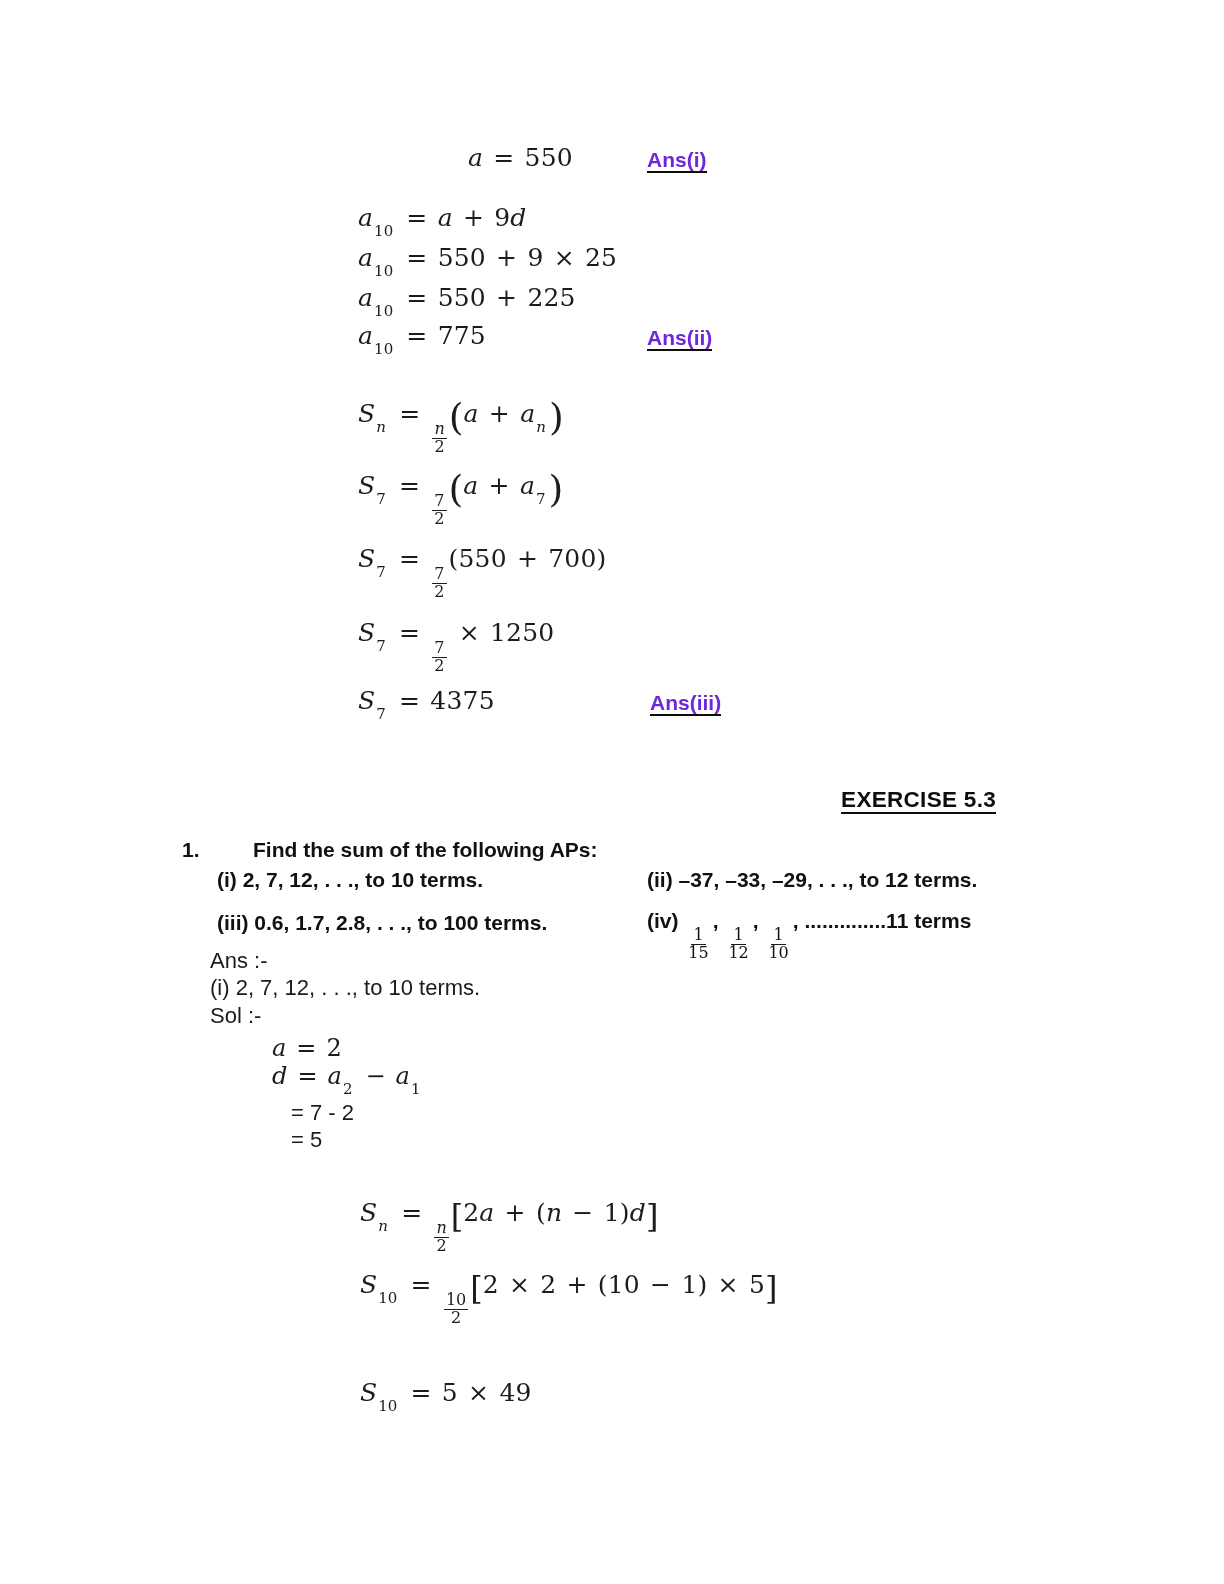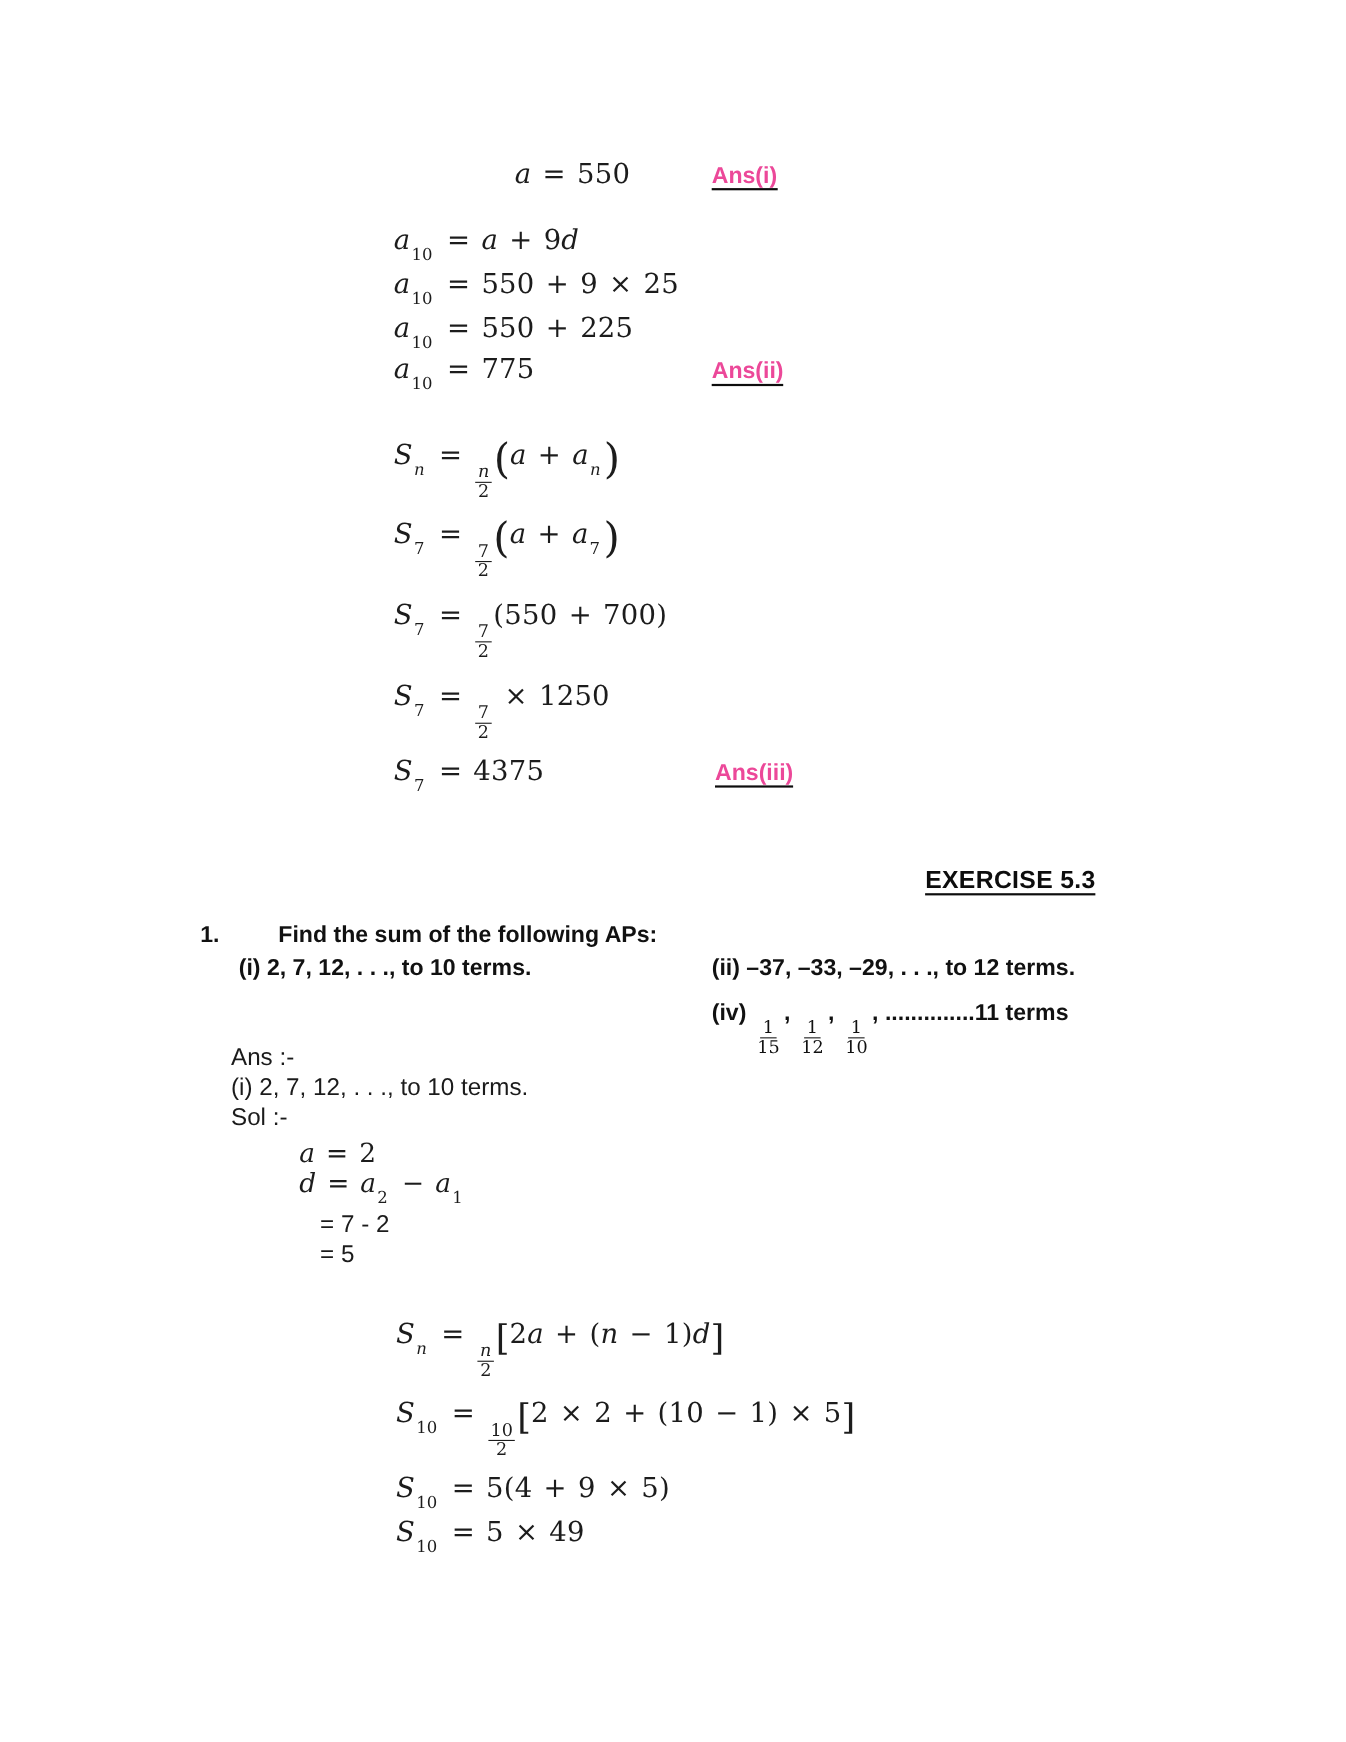--- a/index.html
+++ b/index.html
@@ -40,21 +40,21 @@
     position:absolute;
     font-family:"Liberation Sans",sans-serif;
     font-size:21px;line-height:26px;font-weight:bold;
     color:#111111;white-space:nowrap;
   }
   .t.reg{font-weight:normal;font-size:22px;line-height:27px;color:#1b1b1b;}
   .ans{
     position:absolute;
     font-family:"Liberation Sans",sans-serif;
     font-size:21px;line-height:26px;font-weight:bold;
-    color:#ec4899;white-space:nowrap;
+    color:#6d28d9;white-space:nowrap;
   }
   .ans .u,.heading .u{border-bottom:2.5px solid #0d0d0d;padding-bottom:0px;}
   .heading{
     position:absolute;left:0;right:0;text-align:right;
     font-family:"Liberation Sans",sans-serif;
     font-size:22.5px;line-height:27px;font-weight:bold;
     color:#0d0d0d;letter-spacing:0.3px;
   }
 </style>
 </head>
@@ -89,20 +89,21 @@
       </span><span class="mr"> × 1250</span></div>
   <div class="m" style="left:358px;top:686px;"><span class="mi">S</span><span class="msub">7</span><span class="mr"> = 4375</span></div>
   <div class="ans" style="left:650px;top:690px;"><span class="u">Ans(iii)</span></div>
 
   <div class="heading" style="top:786px;"><span class="u">EXERCISE 5.3</span></div>
 
   <div class="t" style="left:182px;top:837px;">1.</div>
   <div class="t" style="left:217px;top:837px;margin-left:36px;">Find the sum of the following APs:</div>
   <div class="t" style="left:217px;top:867px;">(i) 2, 7, 12, . . ., to 10 terms.</div>
   <div class="t" style="left:647px;top:867px;">(ii) –37, –33, –29, . . ., to 12 terms.</div>
+  <div class="t" style="left:217px;top:910px;">(iii) 0.6, 1.7, 2.8, . . ., to 100 terms.</div>
   <div class="t" style="left:647px;top:908px;"><span class="mtxt">(iv) </span><span class="frac">
         <span class="fn">1</span>
         <span class="fd">15</span>
       </span><span class="mtxt">, </span><span class="frac">
         <span class="fn">1</span>
         <span class="fd">12</span>
       </span><span class="mtxt">, </span><span class="frac">
         <span class="fn">1</span>
         <span class="fd">10</span>
       </span><span class="mtxt">, ..............11 terms</span></div>
@@ -117,16 +118,15 @@
   <div class="t reg" style="left:291px;top:1126px;">= 5</div>
 
   <div class="m" style="left:360px;top:1198px;"><span class="mi">S</span><span class="msub it">n</span><span class="mr"> = </span><span class="frac">
         <span class="fn it">n</span>
         <span class="fd">2</span>
       </span><span class="mbr">[</span><span class="mr">2</span><span class="mi">a</span><span class="mr"> + (</span><span class="mi">n</span><span class="mr"> − 1)</span><span class="mi">d</span><span class="mbr">]</span></div>
   <div class="m" style="left:360px;top:1270px;"><span class="mi">S</span><span class="msub">10</span><span class="mr"> = </span><span class="frac">
         <span class="fn">10</span>
         <span class="fd">2</span>
       </span><span class="mbr">[</span><span class="mr">2 × 2 + (10 − 1) × 5</span><span class="mbr">]</span></div>
-  <div class="m" style="left:360px;top:1338px;"><span class="mi">S</span><span class="msub">10</span><span class="mr"> = 5(4 + 9 × 5)</span></div>
   <div class="m" style="left:360px;top:1378px;"><span class="mi">S</span><span class="msub">10</span><span class="mr"> = 5 × 49</span></div>
 
 </div>
 
 </body></html>

